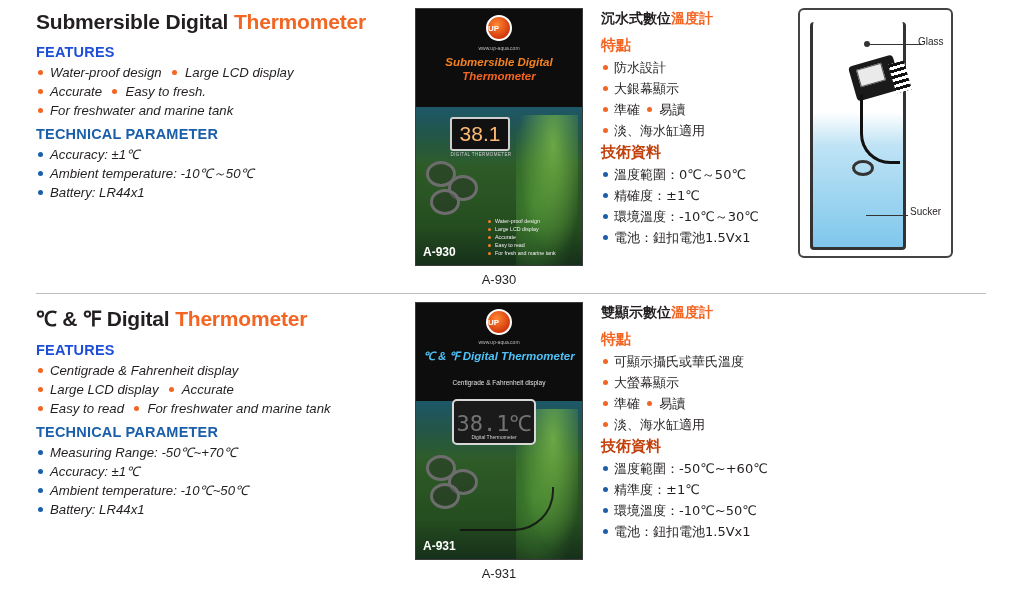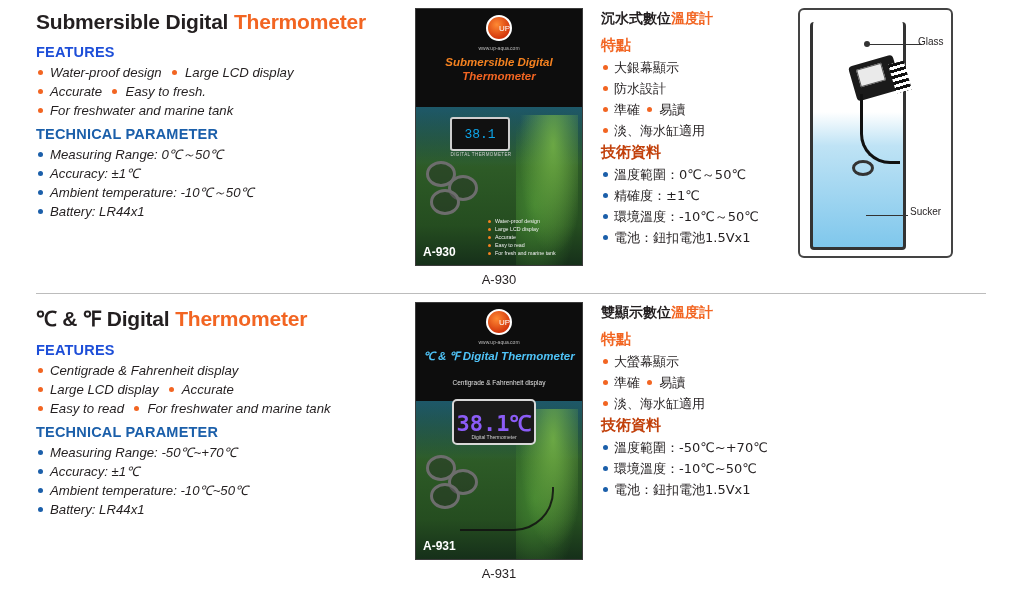--- a/index.html
+++ b/index.html
@@ -54,21 +54,21 @@
   .pack-wrap { position: absolute; left: 415px; top: 8px; width: 170px; }
   .pack {
     position: relative; width: 168px; height: 258px;
     border: 1px solid #3b3b3b; background: #0d0d0d; overflow: hidden;
   }
   .pack .hang {
     position: absolute; left: 50%; top: 6px; transform: translateX(-50%);
     width: 26px; height: 26px; border-radius: 50%;
     background: radial-gradient(circle at 40% 35%, #ff8a33, #d4380d 70%);
     border: 2px solid #ffffff;
-    font-size: 8px; color: #fff; text-align: right; line-height: 24px; font-weight: normal;
+    font-size: 8px; color: #fff; text-align: left; line-height: 24px; font-weight: bold;
   }
   .pack .url { position: absolute; top: 36px; width: 100%; text-align: center; font-size: 5px; color: #bdbdbd; }
   .pack .ptitle {
     position: absolute; top: 46px; width: 100%; text-align: center;
     font-size: 11.5px; font-weight: bold; font-style: italic; color: #ffffff; line-height: 14px;
   }
   .pack .ptitle .o { color: #f58220; }
   .pack .ptitle .c { color: #4fc3f7; }
   .pack .ptitle .f { color: #f26522; }
   .pack .psub {
@@ -90,33 +90,33 @@
     position: absolute; left: 0; top: 0; width: 100%; height: 60px;
     background: linear-gradient(180deg, #1e6ea8 0%, rgba(30,110,168,0) 100%);
     opacity: .55;
   }
   .lcd-box {
     position: absolute; left: 34px; top: 108px; width: 60px; height: 34px;
     background: #111; border: 2px solid #cfcfcf; border-radius: 3px;
     display: flex; align-items: center; justify-content: center;
   }
   .lcd-box .val {
-    font-family: Liberation Mono, monospace; font-size: 13px; color: #0ea5e9; letter-spacing: 0px;
+    font-family: Liberation Sans, sans-serif; font-size: 21px; color: #fdba74; letter-spacing: 0px;
   }
   .lcd-cap {
     position: absolute; left: 34px; top: 143px; width: 62px; text-align: center;
     font-size: 4.5px; color: #d0d0d0; letter-spacing: .4px;
   }
   .lcd-box2 {
     position: absolute; left: 36px; top: 96px; width: 84px; height: 46px;
     background: #1a1a1a; border: 2px solid #d8d8d8; border-radius: 5px;
   }
   .lcd-box2 .v {
     position: absolute; left: 0; right: 0; top: 6px; text-align: center;
-    font-family: "DejaVu Sans Mono", monospace; font-size: 22px; color: #8b5cf6; font-weight: bold;
+    font-family: "DejaVu Sans Mono", monospace; font-size: 22px; color: #737373;
   }
   .lcd-box2 .u { position: absolute; left: 0; right: 0; bottom: 3px; text-align: center; font-size: 5px; color: #cfcfcf; }
   .suckers { position: absolute; left: 10px; bottom: 46px; width: 80px; height: 58px; }
   .suckers .s {
     position: absolute; width: 30px; height: 26px; border: 3px solid #6d6d6d;
     border-radius: 50%; background: rgba(40,40,40,.35);
   }
   .suckers .s1 { left: 0; top: 0; }
   .suckers .s2 { left: 22px; top: 14px; }
   .suckers .s3 { left: 4px; top: 28px; }
@@ -229,21 +229,20 @@
 
       <div class="sec-en">FEATURES</div>
       <ul class="bullet-list">
         <li><span>Water-proof design</span>&nbsp;&nbsp;<span class="sub">Large LCD display</span></li>
         <li><span>Accurate</span>&nbsp;&nbsp;<span class="sub">Easy to fresh.</span></li>
         <li><span>For freshwater and marine tank</span></li>
       </ul>
 
       <div class="sec-en blue">TECHNICAL PARAMETER</div>
       <ul class="bullet-list blue">
-        <li>Measuring Range: 0℃～50℃</li>
         <li>Accuracy: ±1℃</li>
         <li>Ambient temperature: -10℃～50℃</li>
         <li>Battery: LR44x1</li>
       </ul>
     </div>
 
     <div class="pack-wrap">
       <div class="pack">
         <div class="hang">UP</div>
         <div class="url">www.up-aqua.com</div>
@@ -275,30 +274,30 @@
       </div>
     </div>
     <div class="pack-cap">A-930</div>
 
     <div class="col-cn">
       <div class="title-cn">
         <span>沉水式數位</span><span class="accent">溫度計</span>
       </div>
       <div class="sec-cn">特點</div>
       <ul class="cn-list">
+        <li><span>防水設計</span></li>
         <li><span>大銀幕顯示</span></li>
-        <li><span>防水設計</span></li>
         <li><span>準確</span>&nbsp;<span class="sub">易讀</span></li>
         <li><span>淡、海水缸適用</span></li>
       </ul>
       <div class="sec-cn blue">技術資料</div>
       <ul class="cn-list blue">
         <li>溫度範圍：0℃～50℃</li>
         <li>精確度：±1℃</li>
-        <li>環境溫度：-10℃～50℃</li>
+        <li>環境溫度：-10℃～30℃</li>
         <li>電池：鈕扣電池1.5Vx1</li>
       </ul>
     </div>
 
     <div class="illus">
       <div class="tank-out"></div>
       <div class="dev-body"></div>
       <div class="dev-screen"></div>
       <div class="dev-fins"></div>
       <div class="dev-cord"></div>
@@ -361,27 +360,29 @@
       </div>
     </div>
     <div class="pack-cap">A-931</div>
 
     <div class="col-cn">
       <div class="title-cn">
         <span>雙顯示數位</span><span class="accent">溫度計</span>
       </div>
       <div class="sec-cn">特點</div>
       <ul class="cn-list">
+        <li><span>可顯示攝氏或華氏溫度</span></li>
         <li><span>大螢幕顯示</span></li>
         <li><span>準確</span>&nbsp;<span class="sub">易讀</span></li>
         <li><span>淡、海水缸適用</span></li>
       </ul>
       <div class="sec-cn blue">技術資料</div>
       <ul class="cn-list blue">
-        <li>溫度範圍：-50℃~+70℃</li>
+        <li>溫度範圍：-50℃~+60℃</li>
+        <li>精準度：±1℃</li>
         <li>環境溫度：-10℃~50℃</li>
         <li>電池：鈕扣電池1.5Vx1</li>
       </ul>
     </div>
 
   </section>
 
 </div>
 
 </body></html>

